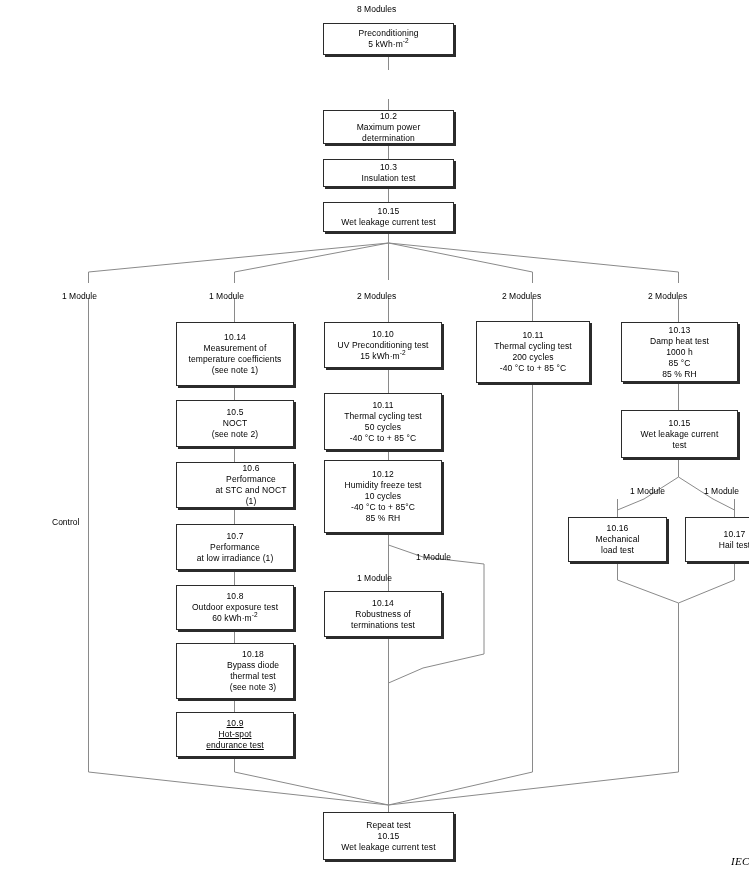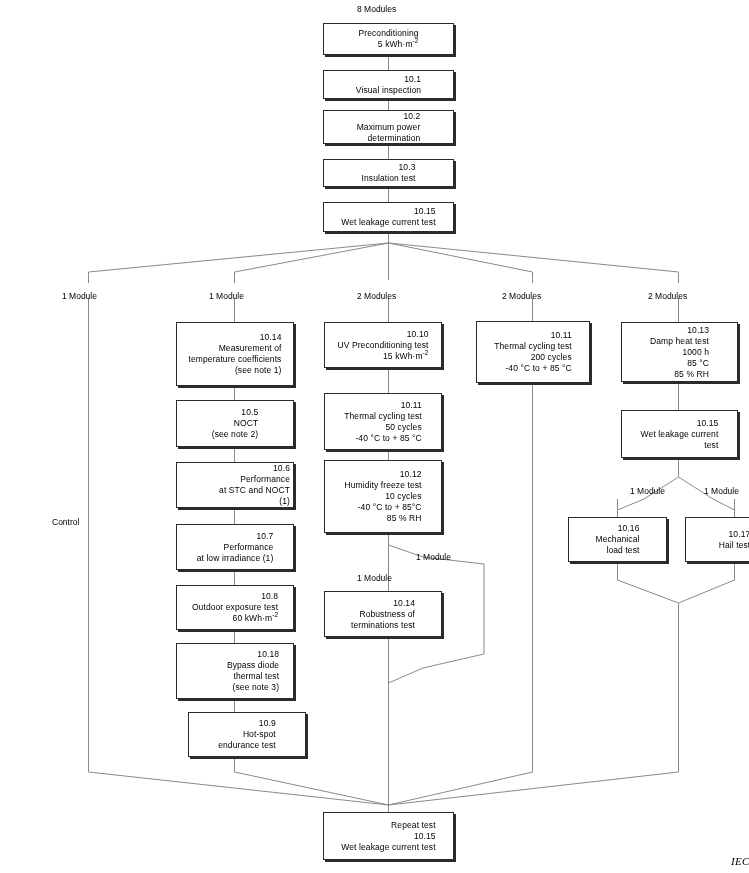--- a/index.html
+++ b/index.html
@@ -43,21 +43,20 @@
     justify-content: center;
     text-align: center;
   }
   .node-text {
     font-size: 8.5px;
     line-height: 11px;
     letter-spacing: 0.1px;
     color: #000000;
     padding: 1px 3px;
     white-space: pre-line;
-    text-align: right;
   }
   .edge-label {
     position: absolute;
     font-size: 8.5px;
     line-height: 10px;
     color: #000000;
     white-space: nowrap;
   }
   .footer-note {
     position: absolute;
@@ -150,24 +149,20 @@
   </svg>
 
   <div class="edge-label" style="left:313px; top:4px;">8 Modules</div>
 
   <div class="edge-label" style="left:8px; top:517px;">Control</div>
 
   <div class="node-box" style="left:279px; top:23px; width:131px; height:32px;">
     <div class="node-text">Preconditioning<br>5 kWh·m<sup>-2</sup></div>
   </div>
 
-  <div class="node-box" style="left:279px; top:70px; width:131px; height:29px;">
-    <div class="node-text">10.1
-Visual inspection</div>
-  </div>
 
   <div class="node-box" style="left:279px; top:110px; width:131px; height:34px;">
     <div class="node-text">10.2
 Maximum power
 determination</div>
   </div>
 
   <div class="node-box" style="left:279px; top:159px; width:131px; height:28px;">
     <div class="node-text">10.3
 Insulation test</div>
@@ -213,21 +208,21 @@
     <div class="node-text">10.8<br>Outdoor exposure test<br>60 kWh·m<sup>-2</sup></div>
   </div>
 
   <div class="node-box" style="left:132px; top:643px; width:118px; height:56px;padding-left:36px;">
     <div class="node-text">10.18
 Bypass diode
 thermal test
 (see note 3)</div>
   </div>
 
-  <div class="node-box" style="left:144px; top:712px; width:118px; height:45px;">
+  <div class="node-box" style="left:132px; top:712px; width:118px; height:45px;text-decoration:underline;">
     <div class="node-text">10.9
 Hot-spot
 endurance test</div>
   </div>
 
   <div class="node-box" style="left:280px; top:322px; width:118px; height:46px;">
     <div class="node-text">10.10<br>UV Preconditioning test<br>15 kWh·m<sup>-2</sup></div>
   </div>
 
   <div class="node-box" style="left:280px; top:393px; width:118px; height:57px;">

